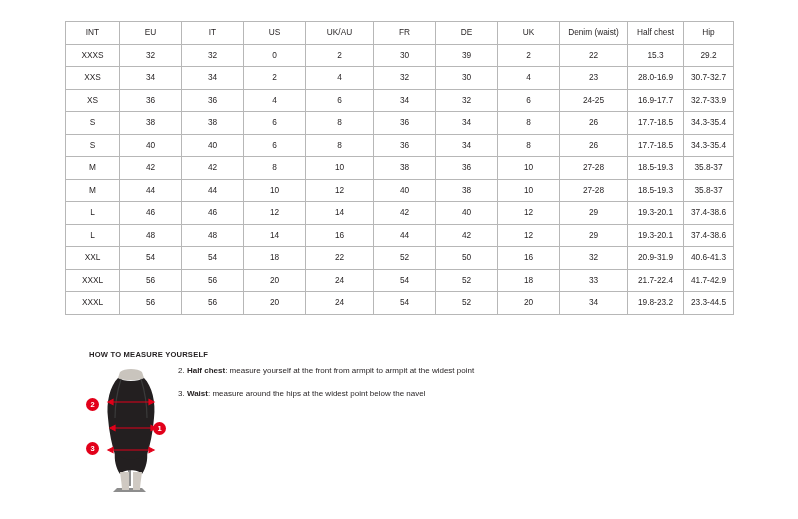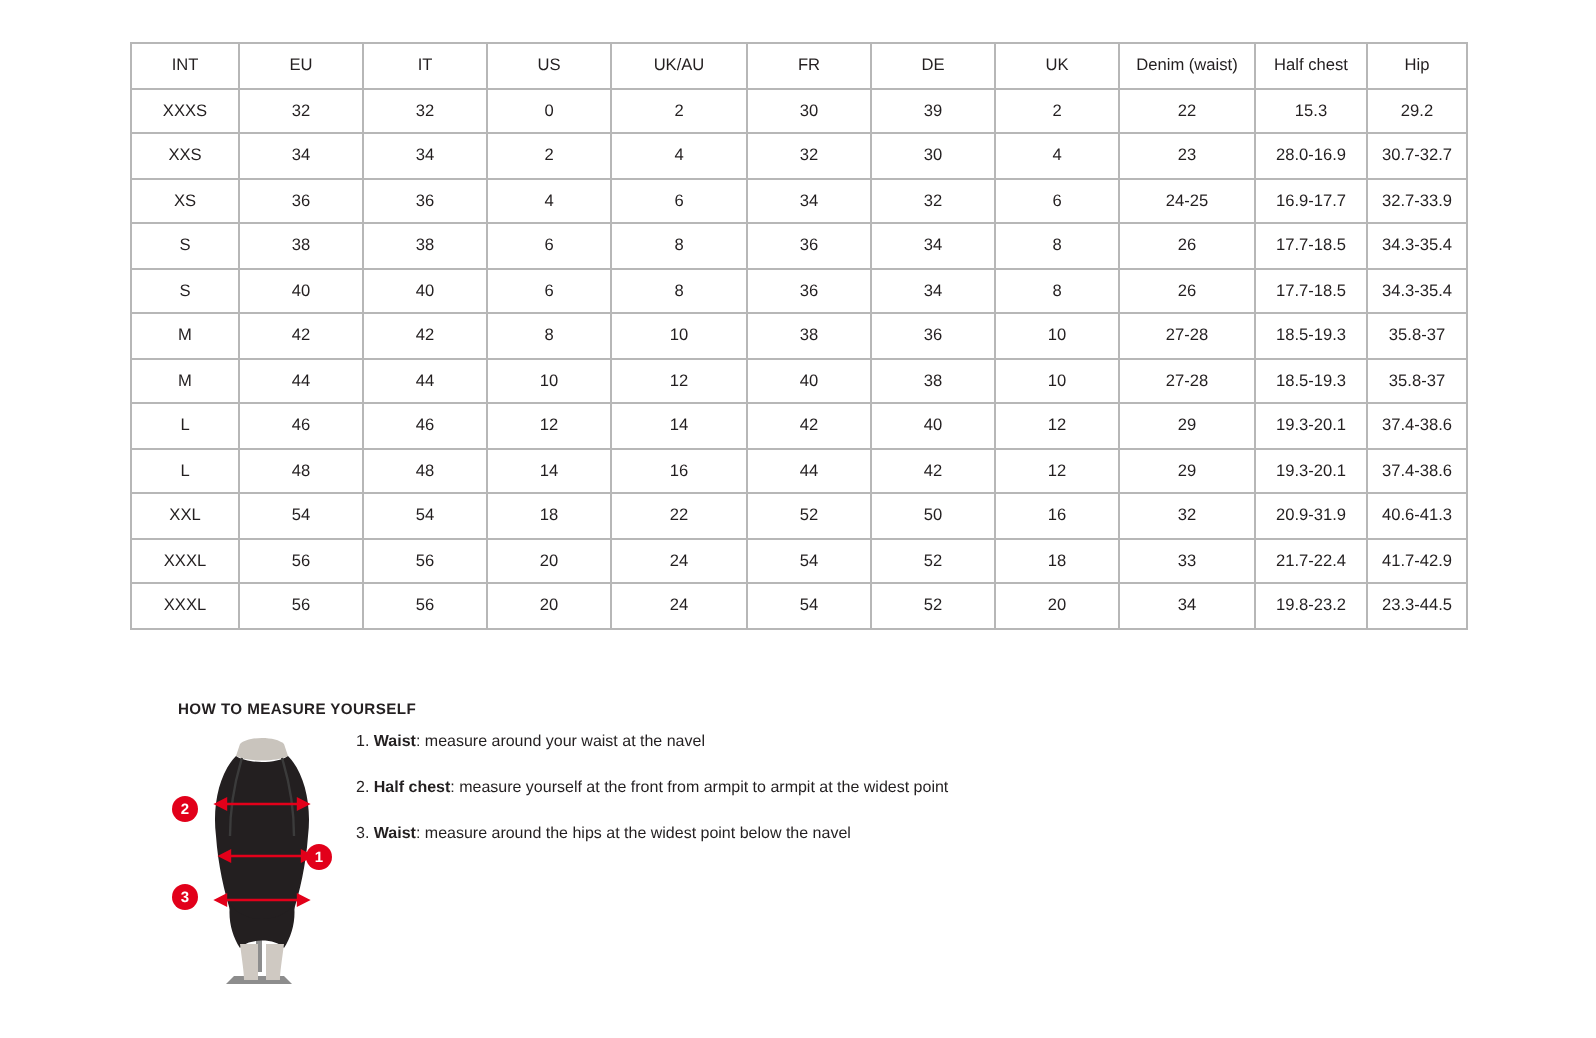--- a/index.html
+++ b/index.html
@@ -331,24 +331,20 @@
       <polygon points="70,84 65,81.5 65,86.5"></polygon>
     </g>
   </svg>
 
   <div class="badge badge-1">1</div>
   <div class="badge badge-2">2</div>
   <div class="badge badge-3">3</div>
 
   <div class="notes">
     <div class="note">
-      <span>1.</span>
-      <b>Waist</b><span>: measure around your waist at the navel</span>
-    </div>
-    <div class="note">
       <span>2.</span>
       <b>Half chest</b><span>: measure yourself at the front from armpit to armpit at the widest point</span>
     </div>
     <div class="note">
       <span>3.</span>
       <b>Waist</b><span>: measure around the hips at the widest point below the navel</span>
     </div>
   </div>
 
 </div>

